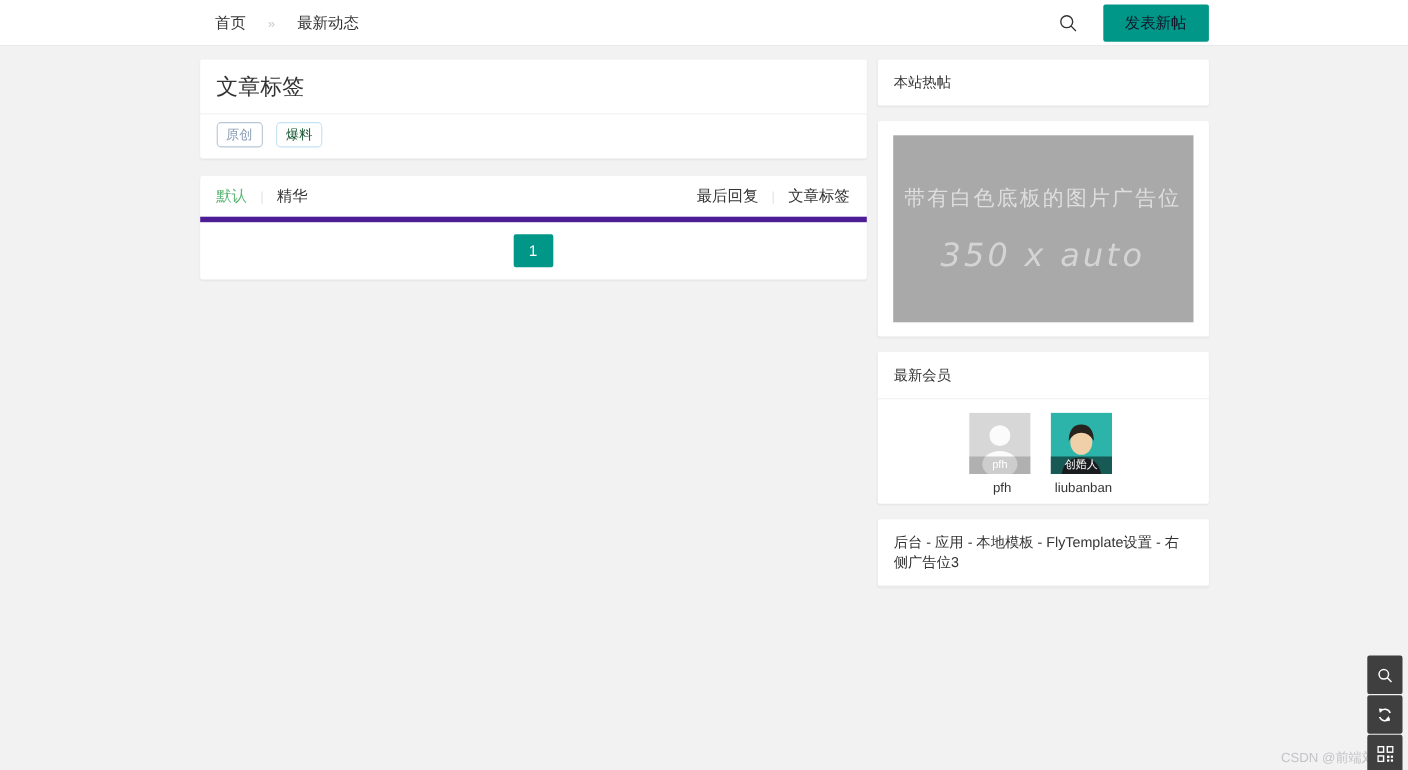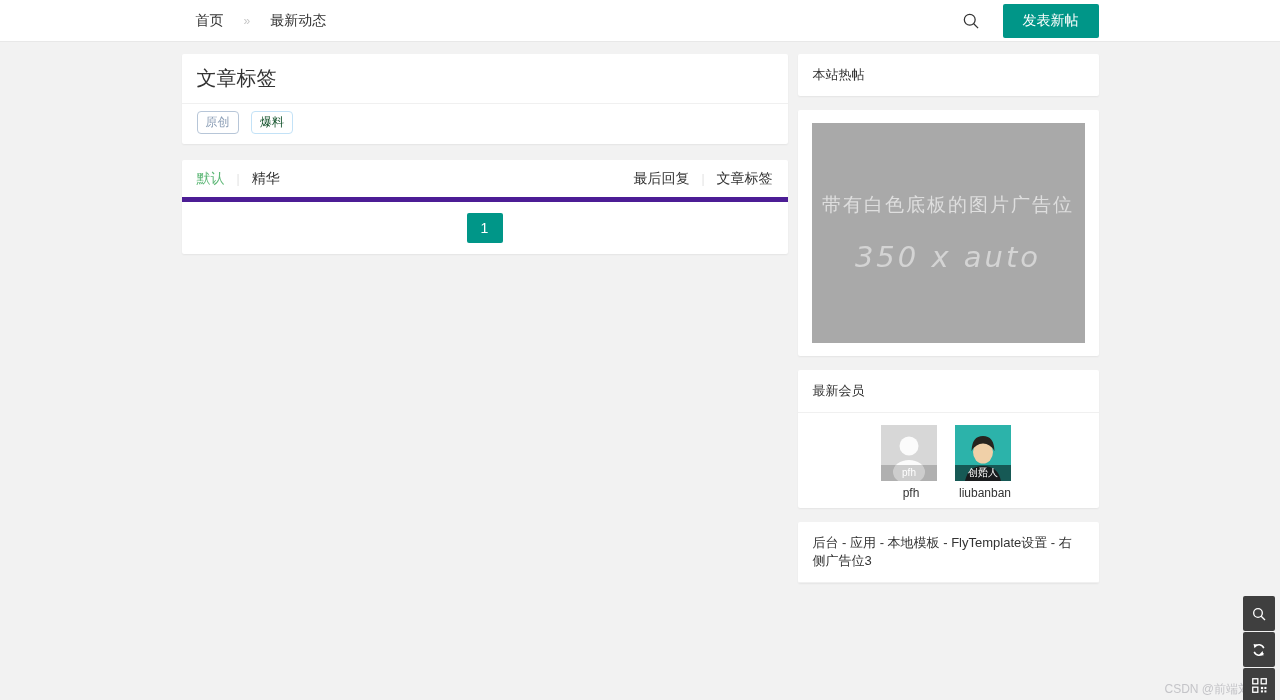--- a/index.html
+++ b/index.html
@@ -11,21 +11,21 @@
     position:relative;
   }
   
   .navbar { height:42px; background:#fff; border-bottom:1px solid #e8e8e8; }
   .navbar-inner { width:917px; margin:0 auto; height:100%; display:flex; align-items:center; }
   .nav-item { font-size:14px; color:#333; padding:0 14px; cursor:pointer; }
   .nav-sep { color:#c8c8c8; font-size:12px; padding:0 6px; }
   .nav-spacer { flex:1; }
   .search-btn { display:flex; align-items:center; margin-right:22px; cursor:pointer; }
   .post-btn {
-    background:#009688; color:#ffffff; border:none; font-size:14px;
+    background:#009688; color:#0f172a; border:none; font-size:14px;
     padding:8px 20px; border-radius:2px; cursor:pointer;
     font-family:Liberation Serif, serif;
   }
   
   .container { width:917px; margin:0 auto; padding-top:12px; display:flex; gap:10px; }
   .main-col { width:606px; }
   .side-col { width:301px; }
   .card {
     background:#fff; border-radius:2px;
     box-shadow:0 1px 2px rgba(0,0,0,.06);
@@ -60,21 +60,21 @@
   
   .side-card { margin-bottom:14px; }
   .side-header { padding:12px 15px; font-size:13px; color:#333; }
   .side-header.bordered { border-bottom:1px solid #f0f0f0; }
   .side-links { padding:10px 15px 12px 32px; }
   .side-links li { list-style:disc; color:#555; margin:5px 0; font-size:13px; line-height:17px; }
   .side-links li a { color:#2fa3ee; text-decoration:none; cursor:pointer; }
   
   .ad-img-card { padding:13px 14px; }
   .ad-img {
-    height:220px; background:#a9a9a9; display:flex; flex-direction:column;
+    height:170px; background:#a9a9a9; display:flex; flex-direction:column;
     align-items:center; justify-content:center; cursor:pointer;
   }
   .ad-img-line1 {
     font-family:"DejaVu Serif","Liberation Serif",serif;
     font-size:19px; color:#dedede; letter-spacing:2px; margin-bottom:22px;
   }
   .ad-img-line2 {
     font-family:"DejaVu Sans",sans-serif; font-style:italic;
     font-size:29px; color:#d4d4d4; letter-spacing:3px;
   }

